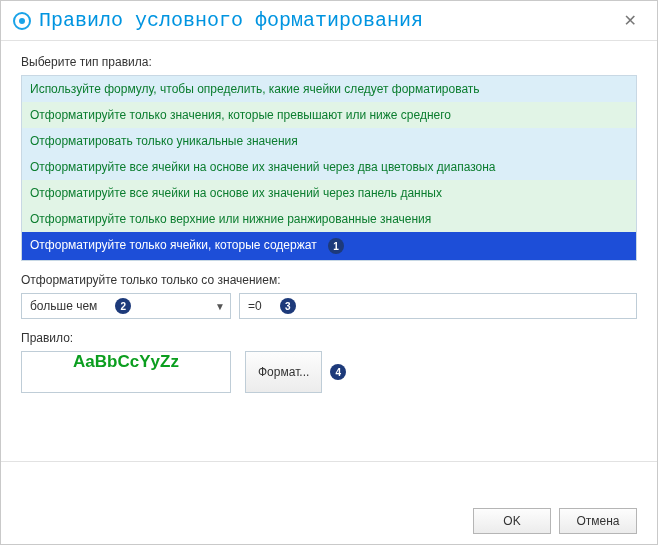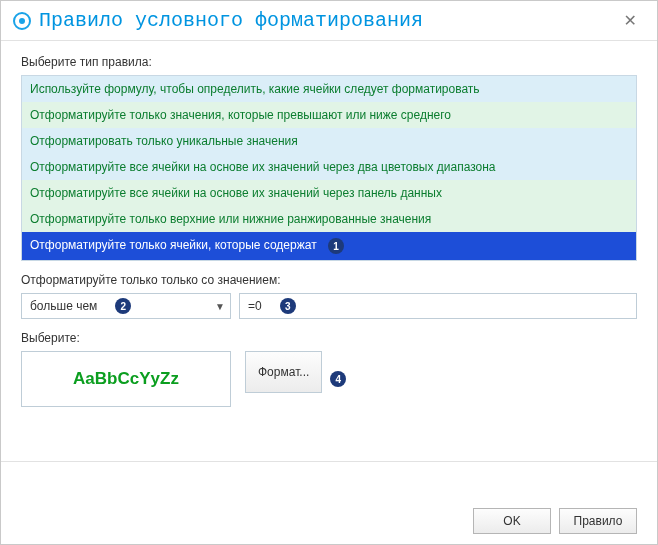--- a/index.html
+++ b/index.html
@@ -135,24 +135,23 @@
     align-items: center;
     font-size: 12px;
   }
   .preview-row {
     display: flex;
     gap: 14px;
     align-items: flex-start;
   }
   .preview-box {
     width: 210px;
-    height: 56px;
-    border: 1px solid #bfcdd7;
-    display: flex;
-    align-items: center;
+    height: 42px;
+    border: 1px solid #bfcdd7;
+    display: flex;
     justify-content: center;
     font-size: 17px;
     font-weight: bold;
     color: #0b9e1f;
   }
   .format-btn {
     height: 42px;
     padding: 0 12px;
     border: 1px solid #bfcdd7;
     background: linear-gradient(#fdfdfd, #ececec);
@@ -229,36 +228,36 @@
         </div>
       </div>
       <div class="input">
         <span class="inline-badge-wrap">
           <span>=0</span>
           <span class="badge">3</span>
         </span>
       </div>
     </div>
 
-    <div class="label">Выберите:</div>
+    <div class="label">Правило:</div>
 
     <div class="preview-row">
       <div class="preview-box">
         <span>AaBbCcYyZz</span>
       </div>
       <div class="format-btn">
         <span>Формат...</span>
       </div>
       <span class="badge" style="align-self:center;margin-left:-6px">4</span>
     </div>
 
   </div>
 
   <div class="footer">
     <div class="btn">
         <span>OK</span>
       </div>
     <div class="btn">
-        <span>Правило</span>
+        <span>Отмена</span>
       </div>
   </div>
 
 </div>
 
 </body></html>

